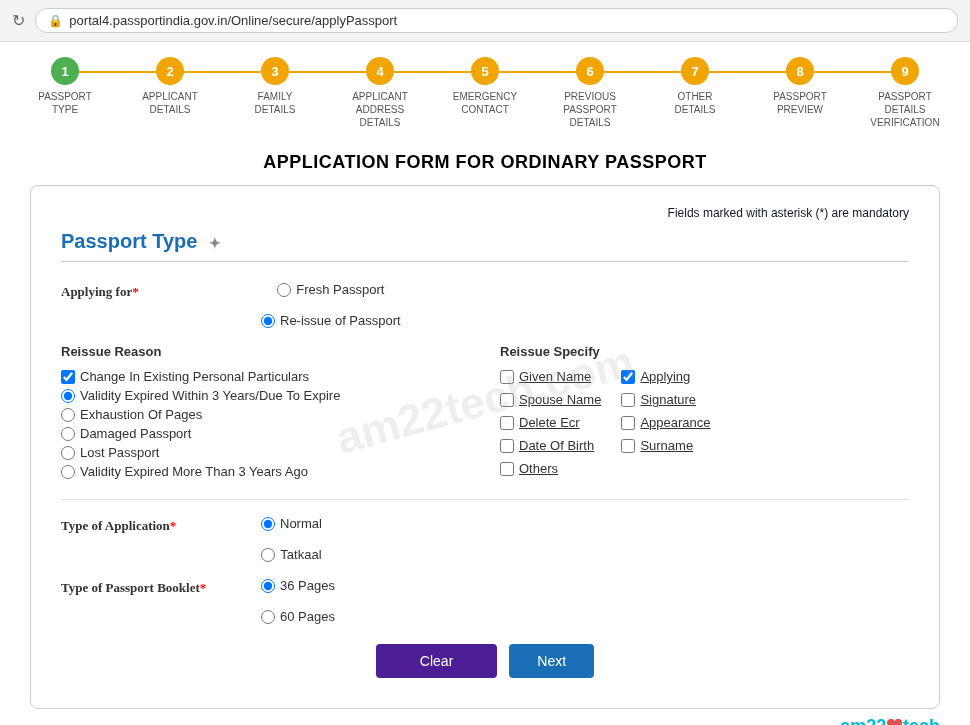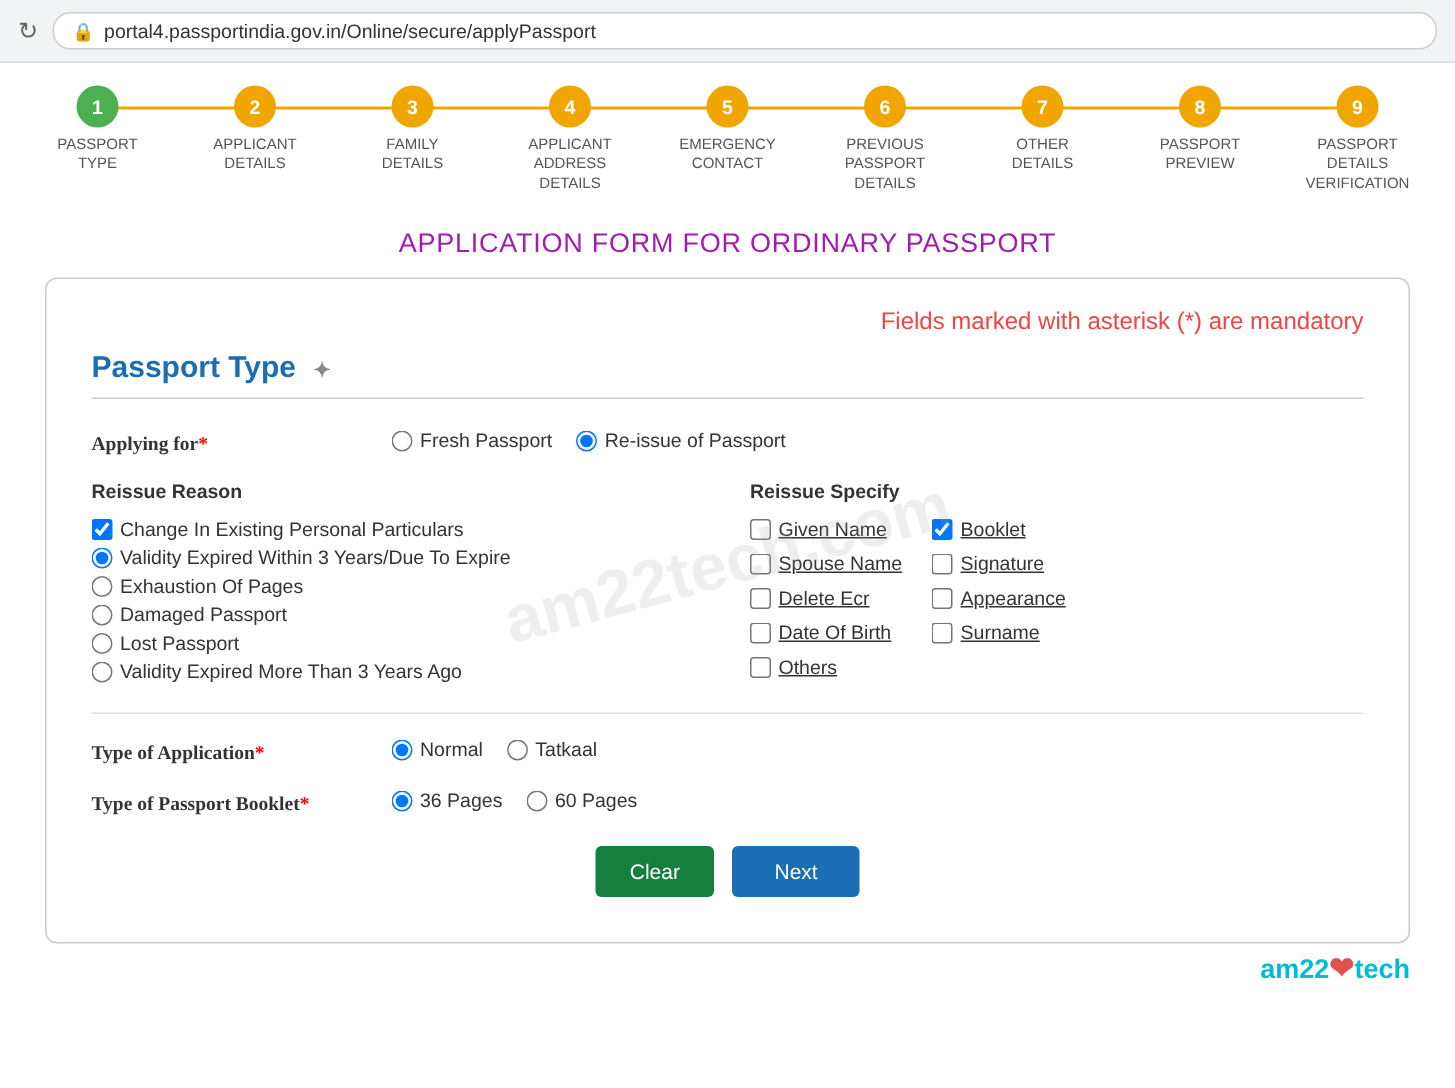--- a/index.html
+++ b/index.html
@@ -80,38 +80,38 @@
       font-size: 10px;
       color: #555;
       line-height: 1.3;
       max-width: 70px;
     }
 
     
     .page-title {
       text-align: center;
       font-size: 18px;
-      font-weight: normal;
+      font-weight: bold;
       padding: 18px 0 12px;
-      color: #a21caf;
+      color: #000000;
       letter-spacing: 0.5px;
     }
 
     
     .form-card {
       margin: 0 30px;
       border: 1px solid #ccc;
       border-radius: 8px;
       padding: 20px 30px 30px;
       background: white;
     }
     .mandatory-note {
       text-align: right;
-      font-size: 16px;
-      color: #ef4444;
+      font-size: 12px;
+      color: #0f172a;
       margin-bottom: 10px;
     }
 
     
     .section-title {
       color: #1a6eb5;
       font-size: 20px;
       font-weight: bold;
       border-bottom: 1px solid #ccc;
       padding-bottom: 8px;
@@ -137,20 +137,21 @@
       font-size: 13px;
       padding-top: 2px;
       font-family: Liberation Serif, serif;
     }
     .form-label .asterisk { color: red; }
     .form-controls {
       display: flex;
       align-items: center;
       gap: 16px;
       flex-wrap: wrap;
+      flex-direction: column;
     }
 
     
     .radio-option, .checkbox-option {
       display: flex;
       align-items: center;
       gap: 5px;
       font-size: 13px;
       cursor: pointer;
     }
@@ -191,24 +192,24 @@
     }
 
     
     .button-row {
       display: flex;
       justify-content: center;
       gap: 12px;
       margin-top: 20px;
     }
     .btn-clear {
-      background: #15803d;
+      background: #4c1d95;
       color: white;
       border: none;
-      padding: 9px 23px;
+      padding: 9px 44px;
       border-radius: 4px;
       font-size: 14px;
       cursor: pointer;
       font-weight: 500;
     }
     .btn-next {
       background: #1a6eb5;
       color: white;
       border: none;
       padding: 9px 28px;
@@ -363,21 +364,21 @@
               <span>Date Of Birth</span>
             </label>
             <label class="checkbox-option">
               <input type="checkbox" style="">
               <span>Others</span>
             </label>
           </div>
           <div class="specify-col">
             <label class="checkbox-option">
               <input type="checkbox" checked="" style="">
-              <span>Booklet</span>
+              <span>Applying</span>
             </label>
             <label class="checkbox-option">
               <input type="checkbox" style="">
               <span>Signature</span>
             </label>
             <label class="checkbox-option">
               <input type="checkbox" style="">
               <span>Appearance</span>
             </label>
             <label class="checkbox-option">

